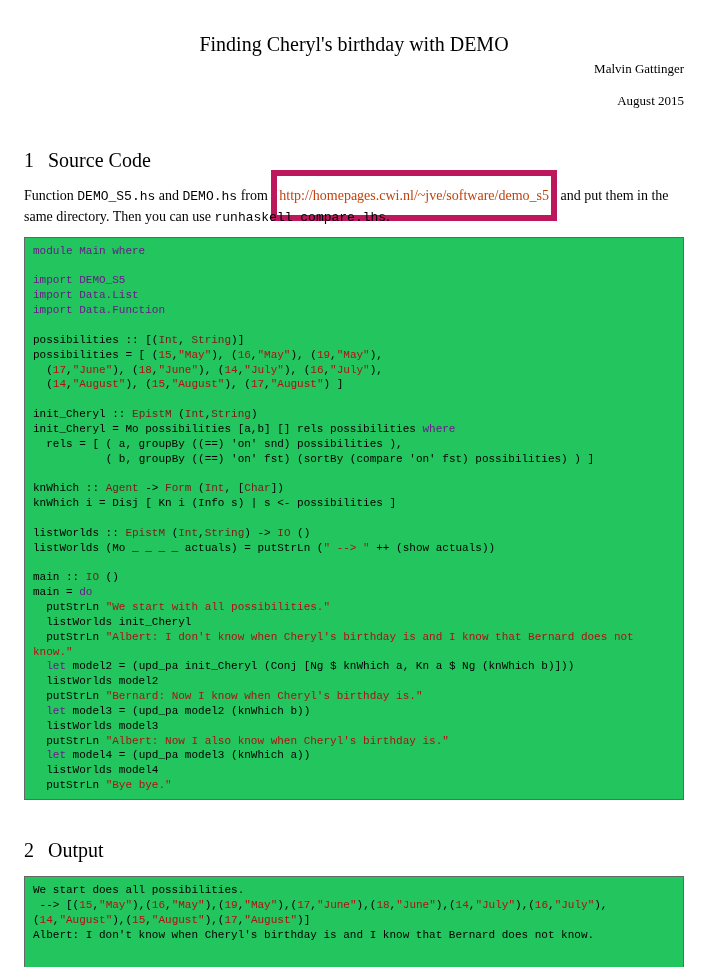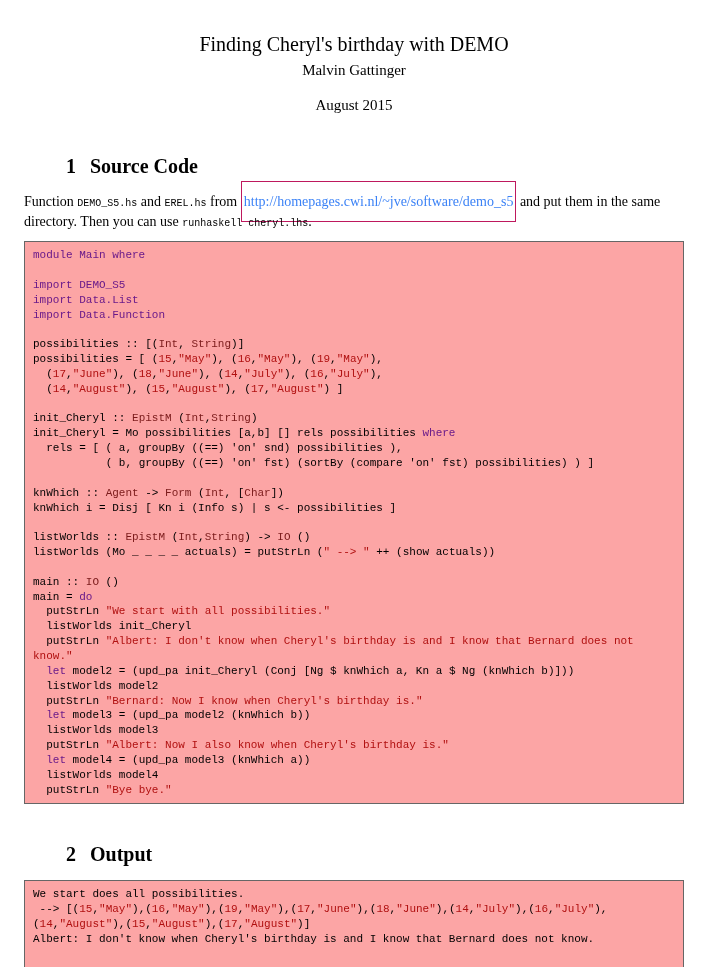--- a/index.html
+++ b/index.html
@@ -10,52 +10,51 @@
     padding: 30px 24px;
     font-size: 14px;
     line-height: 1.4;
   }
   .title {
     text-align: center;
     font-size: 20px;
     margin-bottom: 2px;
   }
   .author, .date {
-    text-align: center;
-    font-size: 15px;
+    text-align: right;
+    font-size: 13px;
     margin-bottom: 14px;
     font-family: Liberation Serif, serif;
   }
   h2.section {
     font-size: 20px;
-    font-weight: bold;
+    font-weight: normal;
     margin-top: 36px;
     margin-bottom: 12px;
-    margin-left: 42px;
   }
   .section-num {
     display: inline-block;
     margin-right: 14px;
   }
   p.para {
     margin: 8px 0 10px 0;
     font-size: 14px;
   }
   code.inline {
     font-family: "Courier New", Courier, monospace;
-    font-size: 10px;
+    font-size: 13px;
   }
   a.link {
-    color: #3b82f6;
+    color: #c2410c;
     text-decoration: none;
-    border: 1px solid #be185d;
+    border: 6px solid #be185d;
     padding: 12px 2px;
   }
   pre.codeblock {
-    background: #fca5a5;
+    background: #22c55e;
     border: 1px solid #666;
     padding: 6px 8px;
     font-family: "Courier New", Courier, monospace;
     font-size: 11px;
     line-height: 1.35;
     white-space: pre-wrap;
     word-wrap: break-word;
     margin: 6px 0;
   }
   .kw { color: #6a1a8a; }
@@ -68,21 +67,21 @@
 
 <div class="title">Finding Cheryl's birthday with DEMO</div>
 <div class="author">Malvin Gattinger</div>
 <div class="date">August 2015</div>
 
 <h2 class="section">
   <span class="section-num">1</span><span>Source Code</span>
 </h2>
 
 <p class="para">
-  <span>Function </span><code class="inline">DEMO_S5.hs</code><span> and </span><code class="inline">EREL.hs</code><span> from </span><a class="link">http://homepages.cwi.nl/~jve/software/demo_s5</a><span> and put them in the same directory. Then you can use </span><code class="inline">runhaskell cheryl.lhs</code><span>.</span>
+  <span>Function </span><code class="inline">DEMO_S5.hs</code><span> and </span><code class="inline">DEMO.hs</code><span> from </span><a class="link">http://homepages.cwi.nl/~jve/software/demo_s5</a><span> and put them in the same directory. Then you can use </span><code class="inline">runhaskell compare.lhs</code><span>.</span>
 </p>
 
 <pre class="codeblock"><span class="kw"><span class="kw">module</span> Main <span class="kw">where</span></span>
 <span></span>
 <span class="kw"><span class="kw">import</span> DEMO_S5</span>
 <span class="kw"><span class="kw">import</span> Data.List</span>
 <span class="kw"><span class="kw">import</span> Data.Function</span>
 <span></span>
 <span>possibilities :: [(<span class="ty">Int</span>, <span class="ty">String</span>)]</span>
 <span>possibilities = [ (<span class="num">15</span>,<span class="str">"May"</span>), (<span class="num">16</span>,<span class="str">"May"</span>), (<span class="num">19</span>,<span class="str">"May"</span>),</span>

